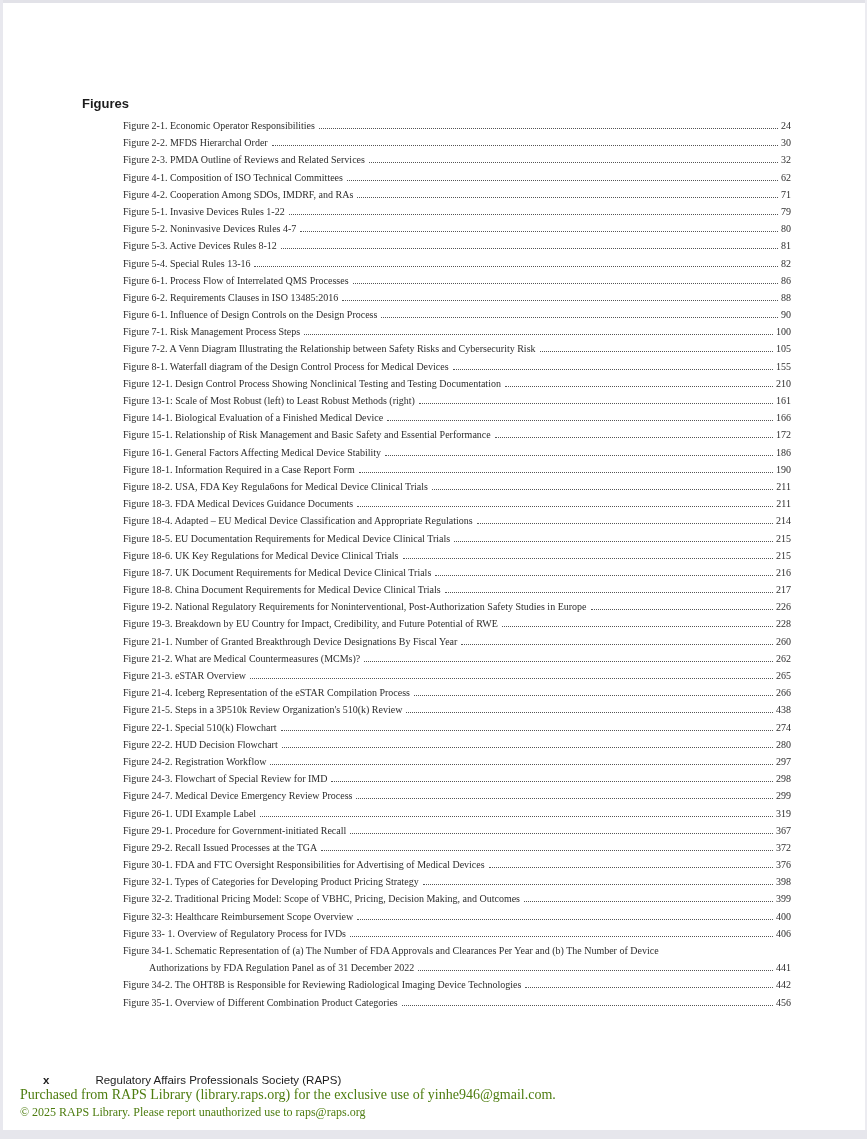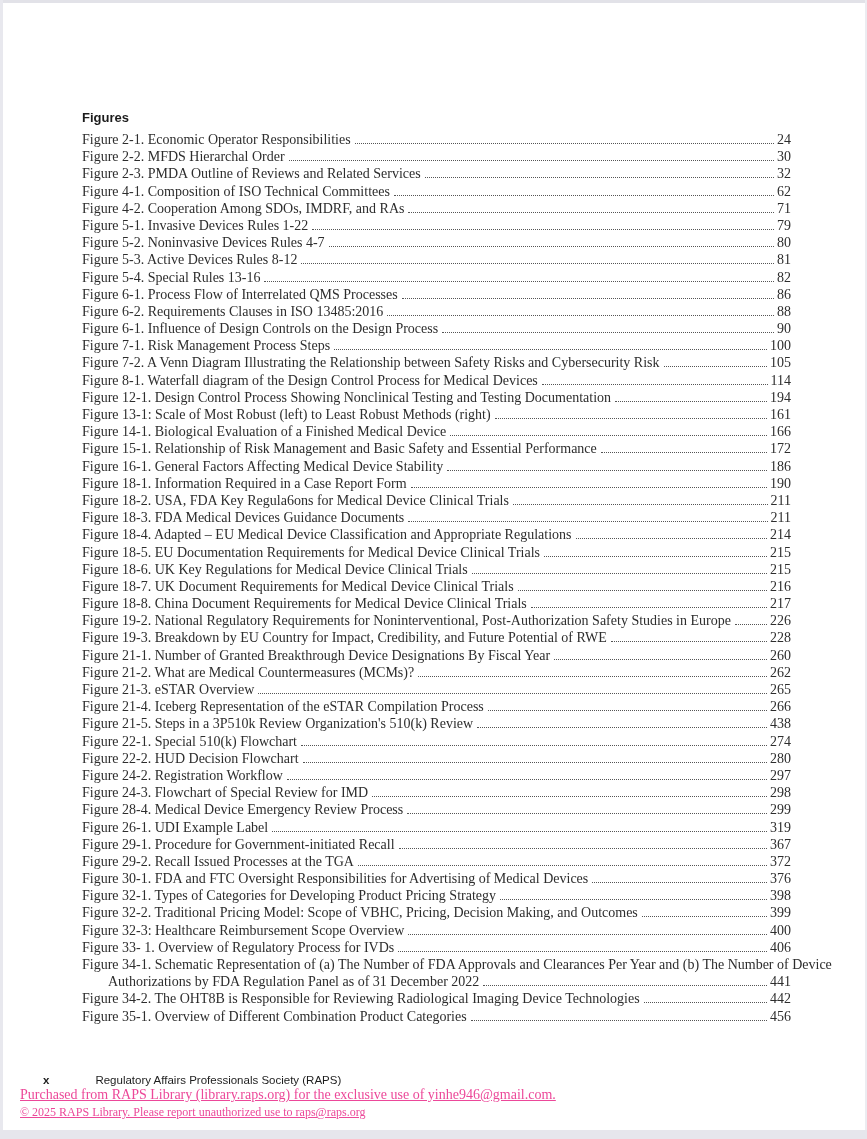--- a/index.html
+++ b/index.html
@@ -16,26 +16,27 @@
   .edge-left{position:absolute;top:0;left:0;width:3px;height:1139px;background:#e8e8ee;}
   .edge-right{position:absolute;top:0;right:0;width:2px;height:1139px;background:#ececf1;}
   .edge-bottom{position:absolute;bottom:0;left:0;width:867px;height:9px;background:#e6e6ec;}
 
   .content{
     position:absolute;left:82px;top:94px;width:709px;
   }
   .heading{
     font-family:"Liberation Sans", sans-serif;
     font-weight:bold;font-size:13px;line-height:16px;
-    margin:16px 0 5px 0;color:#1c1c1c;
+    margin:2px 0 5px 0;color:#1c1c1c;
   }
   .toc-row{
     display:flex;align-items:baseline;
-    font-size:14px;line-height:17.2px;height:17.2px;
+    font-size:10px;line-height:17.2px;height:17.2px;
     white-space:nowrap;
+    margin-left:41px;
   }
   .toc-row.indent{padding-left:26px;}
   .toc-title{flex:0 0 auto;}
   .leader{
     flex:1 1 auto;
     border-bottom:1.6px dotted #555;
     margin:0 3px 3px 4px;
     min-width:8px;
   }
   .toc-page{flex:0 0 auto;text-align:center;}
@@ -48,21 +49,21 @@
   }
   .footer-pagenum{font-weight:bold;margin-right:46px;}
   .red-line1{
     position:absolute;left:20px;top:1086px;
     font-size:14px;line-height:17px;white-space:nowrap;
   }
   .red-line2{
     position:absolute;left:20px;top:1104px;
     font-size:12px;line-height:17px;white-space:nowrap;
   }
-  .red{color:#ec4899;text-decoration:underline;}
+  .red{color:#4d7c0f;}
 </style>
 </head>
 <body>
 
 <div class="page">
   <div class="edge-top"></div>
   <div class="edge-left"></div>
   <div class="edge-right"></div>
   <div class="edge-bottom"></div>
 
@@ -135,26 +136,26 @@
           <span class="toc-page">100</span>
         </div>
         <div class="toc-row">
           <span class="toc-title">Figure 7-2. A Venn Diagram Illustrating the Relationship between Safety Risks and Cybersecurity Risk</span>
           <span class="leader"></span>
           <span class="toc-page">105</span>
         </div>
         <div class="toc-row">
           <span class="toc-title">Figure 8-1. Waterfall diagram of the Design Control Process for Medical Devices</span>
           <span class="leader"></span>
-          <span class="toc-page">114</span>
+          <span class="toc-page">155</span>
         </div>
         <div class="toc-row">
           <span class="toc-title">Figure 12-1. Design Control Process Showing Nonclinical Testing and Testing Documentation</span>
           <span class="leader"></span>
-          <span class="toc-page">194</span>
+          <span class="toc-page">210</span>
         </div>
         <div class="toc-row">
           <span class="toc-title">Figure 13-1: Scale of Most Robust (left) to Least Robust Methods (right)</span>
           <span class="leader"></span>
           <span class="toc-page">161</span>
         </div>
         <div class="toc-row">
           <span class="toc-title">Figure 14-1. Biological Evaluation of a Finished Medical Device</span>
           <span class="leader"></span>
           <span class="toc-page">166</span>
@@ -258,21 +259,21 @@
           <span class="toc-title">Figure 24-2. Registration Workflow</span>
           <span class="leader"></span>
           <span class="toc-page">297</span>
         </div>
         <div class="toc-row">
           <span class="toc-title">Figure 24-3. Flowchart of Special Review for IMD</span>
           <span class="leader"></span>
           <span class="toc-page">298</span>
         </div>
         <div class="toc-row">
-          <span class="toc-title">Figure 28-4. Medical Device Emergency Review Process</span>
+          <span class="toc-title">Figure 24-7. Medical Device Emergency Review Process</span>
           <span class="leader"></span>
           <span class="toc-page">299</span>
         </div>
         <div class="toc-row">
           <span class="toc-title">Figure 26-1. UDI Example Label</span>
           <span class="leader"></span>
           <span class="toc-page">319</span>
         </div>
         <div class="toc-row">
           <span class="toc-title">Figure 29-1. Procedure for Government-initiated Recall</span>

